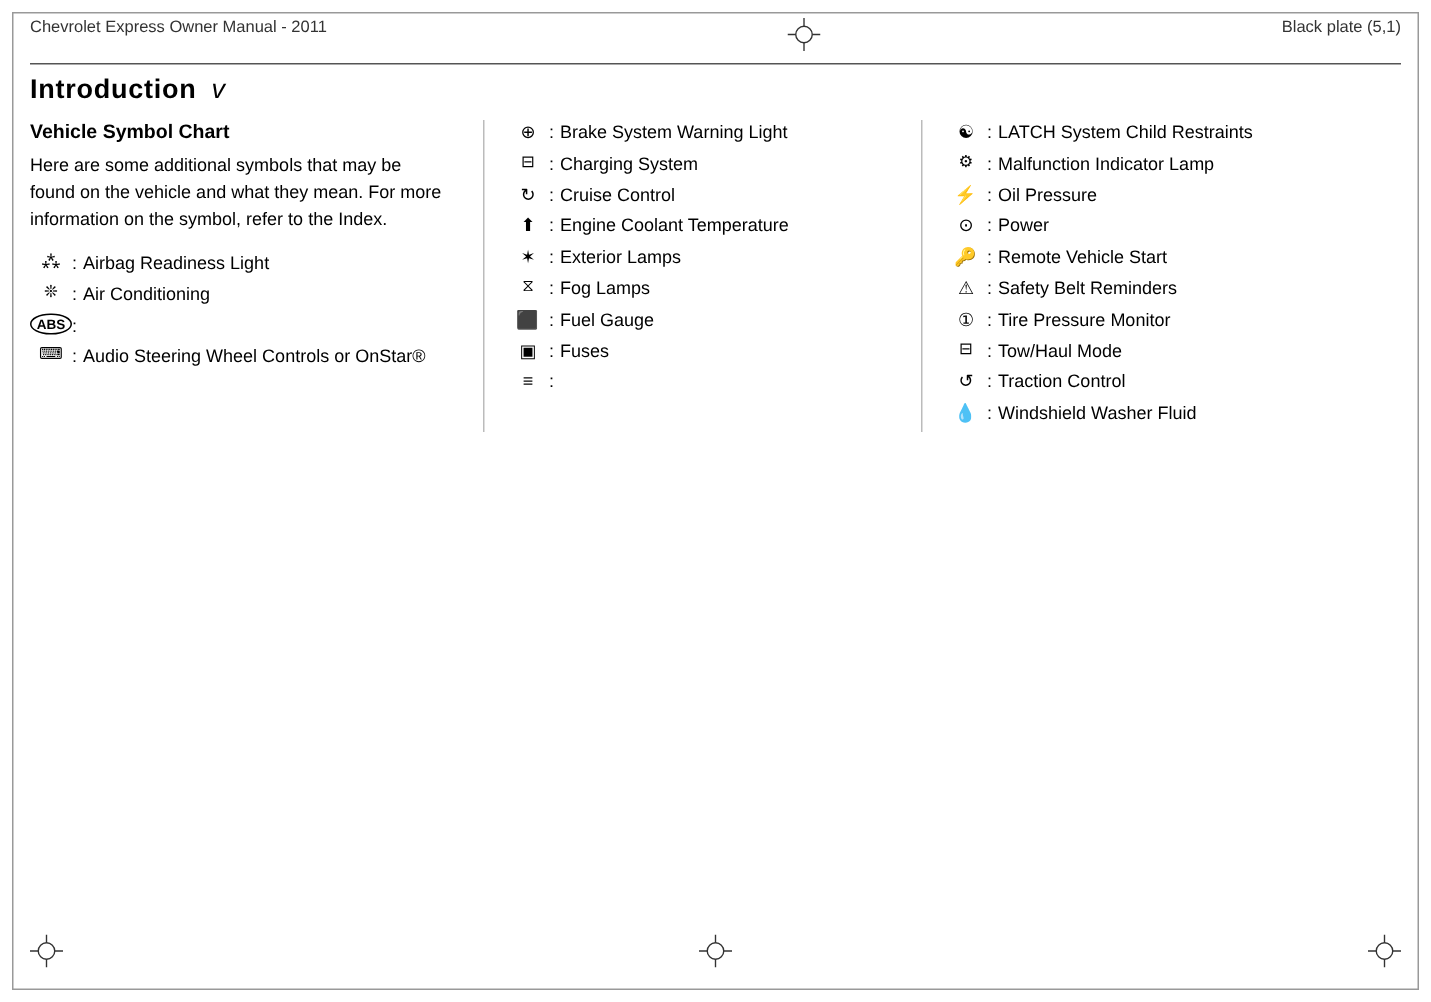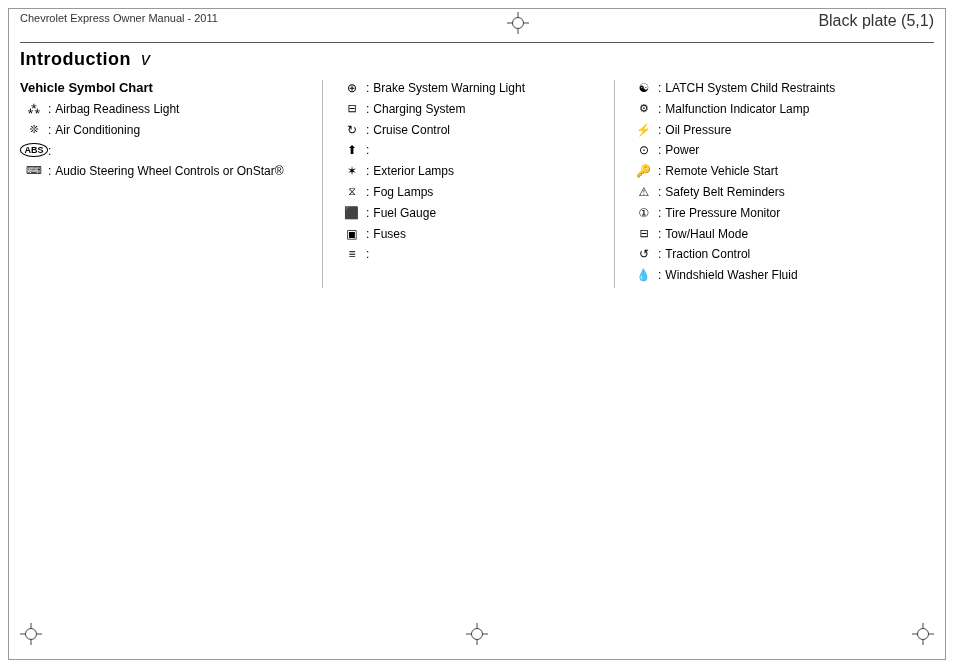--- a/index.html
+++ b/index.html
@@ -38,21 +38,21 @@
       color: #333;
     }
 
     .header-center {
       display: flex;
       flex-direction: column;
       align-items: center;
     }
 
     .header-right {
-      font-size: 16px;
+      font-size: 11px;
       color: #333;
     }
 
     
     .top-rule {
       border: none;
       border-top: 1px solid #555;
       margin: 0 20px;
     }
 
@@ -193,20 +193,21 @@
 
 <div class="page-title-area">
   <span class="page-title">Introduction</span>
   <span class="page-num">v</span>
 </div>
 
 <div class="main-content">
 
   <div class="col-left">
     <div class="section-title">Vehicle Symbol Chart</div>
+    <p class="intro-text">Here are some additional symbols that may be found on the vehicle and what they mean. For more information on the symbol, refer to the Index.</p>
     <ul class="symbol-list">
       <li>
         <span class="sym-icon" style="font-size:11px;">⁂</span>
         <span class="sym-colon">:</span>
         <span>Airbag Readiness Light</span>
       </li>
       <li>
         <span class="sym-icon" style="font-size:11px;">❊</span>
         <span class="sym-colon">:</span>
         <span>Air Conditioning</span>
@@ -236,20 +237,21 @@
         <span> Charging System</span>
       </li>
       <li>
         <span class="sym-icon" style="font-size:12px;">↻</span>
         <span class="sym-colon">:</span>
         <span> Cruise Control</span>
       </li>
       <li>
         <span class="sym-icon" style="font-size:12px;">⬆</span>
         <span class="sym-colon">:</span>
+        <span> Engine Coolant Temperature</span>
       </li>
       <li>
         <span class="sym-icon" style="font-size:12px;">✶</span>
         <span class="sym-colon">:</span>
         <span> Exterior Lamps</span>
       </li>
       <li>
         <span class="sym-icon" style="font-size:11px;">⧖</span>
         <span class="sym-colon">:</span>
         <span> Fog Lamps</span>

